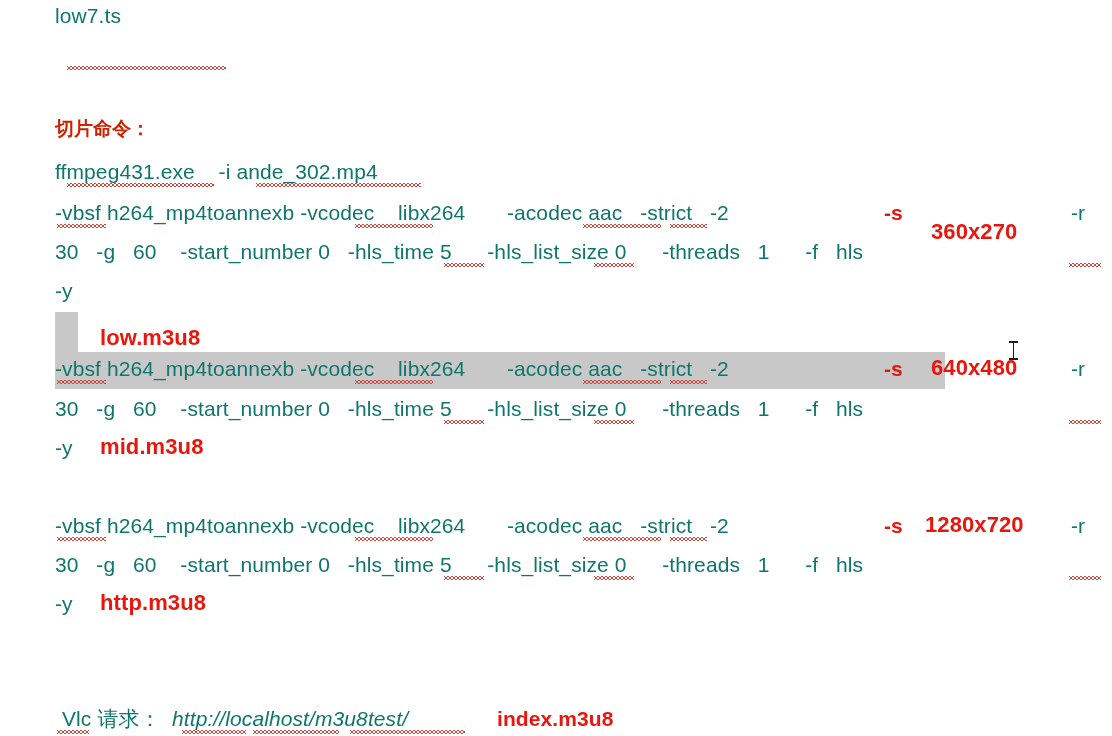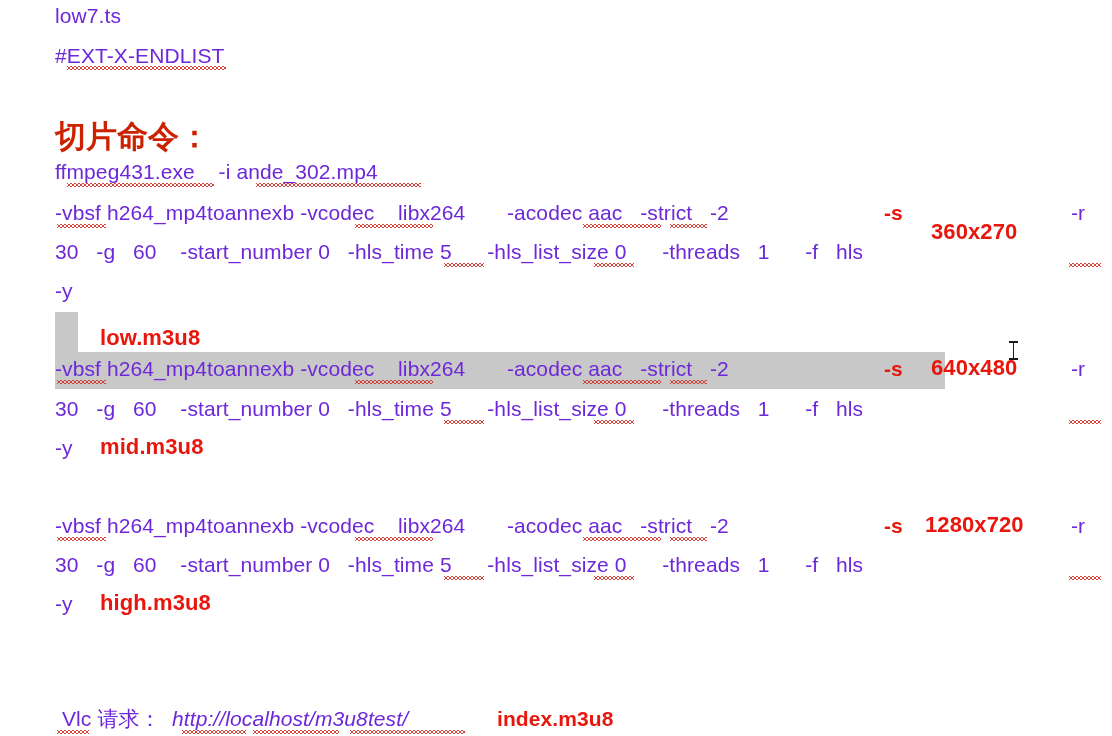--- a/index.html
+++ b/index.html
@@ -24,38 +24,38 @@
   }
 
   
   .line {
     position: absolute;
     white-space: pre;
     font-family: "Liberation Sans", sans-serif;
     font-size: 21px;
     line-height: 24px;
     letter-spacing: 0.1px;
-    color: #6d28d9;
+    color: #0f766e;
     z-index: 3;
   }
   .big {
     font-size: 22px;
   }
 
   
   .red {
     color: #e8160c;
     font-weight: bold;
   }
 
   
   .heading {
     position: absolute;
     font-family: "Liberation Serif", "DejaVu Serif", serif;
-    font-size: 31px;
+    font-size: 19px;
     font-weight: bold;
     color: #cc2200;
     white-space: pre;
     z-index: 3;
   }
 
   
   .squig {
     position: absolute;
     height: 4px;
@@ -100,21 +100,20 @@
 </head>
 <body>
 
 <div class="page">
 
   <div class="sel" style="left:55px; top:312px; width:23px; height:41px;"></div>
   <div class="sel" style="left:55px; top:352px; width:890px; height:37px;"></div>
 
   <div class="line" style="left:55px; top:4px;">low7.ts</div>
 
-  <div class="line" style="left:55px; top:44px;">#EXT-X-ENDLIST</div>
   <div class="squig" style="left:67px; top:66px; width:159px;"></div>
 
   <div class="heading" style="left:55px; top:116px;">切片命令：</div>
 
   <div class="line" style="left:55px; top:160px;">ffmpeg431.exe    -i ande_302.mp4</div>
   <div class="squig" style="left:67px; top:183px; width:147px;"></div>
   <div class="squig" style="left:256px; top:183px; width:165px;"></div>
 
   <div class="line" style="left:55px; top:201px;">-vbsf h264_mp4toannexb -vcodec    libx264       -acodec aac   -strict   -2   </div>
   <div class="line red" style="left:884px; top:201px;">-s</div>
@@ -158,21 +157,21 @@
   <div class="squig" style="left:355px; top:537px; width:78px;"></div>
   <div class="squig" style="left:583px; top:537px; width:78px;"></div>
   <div class="squig" style="left:670px; top:537px; width:37px;"></div>
 
   <div class="line" style="left:55px; top:553px;">30   -g   60    -start_number 0   -hls_time 5      -hls_list_size 0      -threads   1      -f   hls</div>
   <div class="squig" style="left:444px; top:576px; width:40px;"></div>
   <div class="squig" style="left:594px; top:576px; width:40px;"></div>
   <div class="squig" style="left:1069px; top:576px; width:32px;"></div>
 
   <div class="line" style="left:55px; top:592px;">-y</div>
-  <div class="line red big" style="left:100px; top:591px;">high.m3u8</div>
+  <div class="line red big" style="left:100px; top:591px;">http.m3u8</div>
 
   <div class="line" style="left:62px; top:707px;">Vlc 请求：</div>
   <div class="squig" style="left:57px; top:730px; width:32px;"></div>
 
   <div class="line" style="left:172px; top:707px;font-style:italic;">http://localhost/m3u8test/</div>
   <div class="line red" style="left:497px; top:707px;">index.m3u8</div>
   <div class="squig" style="left:182px; top:730px; width:64px;"></div>
   <div class="squig" style="left:253px; top:730px; width:86px;"></div>
   <div class="squig" style="left:350px; top:730px; width:115px;"></div>
 

